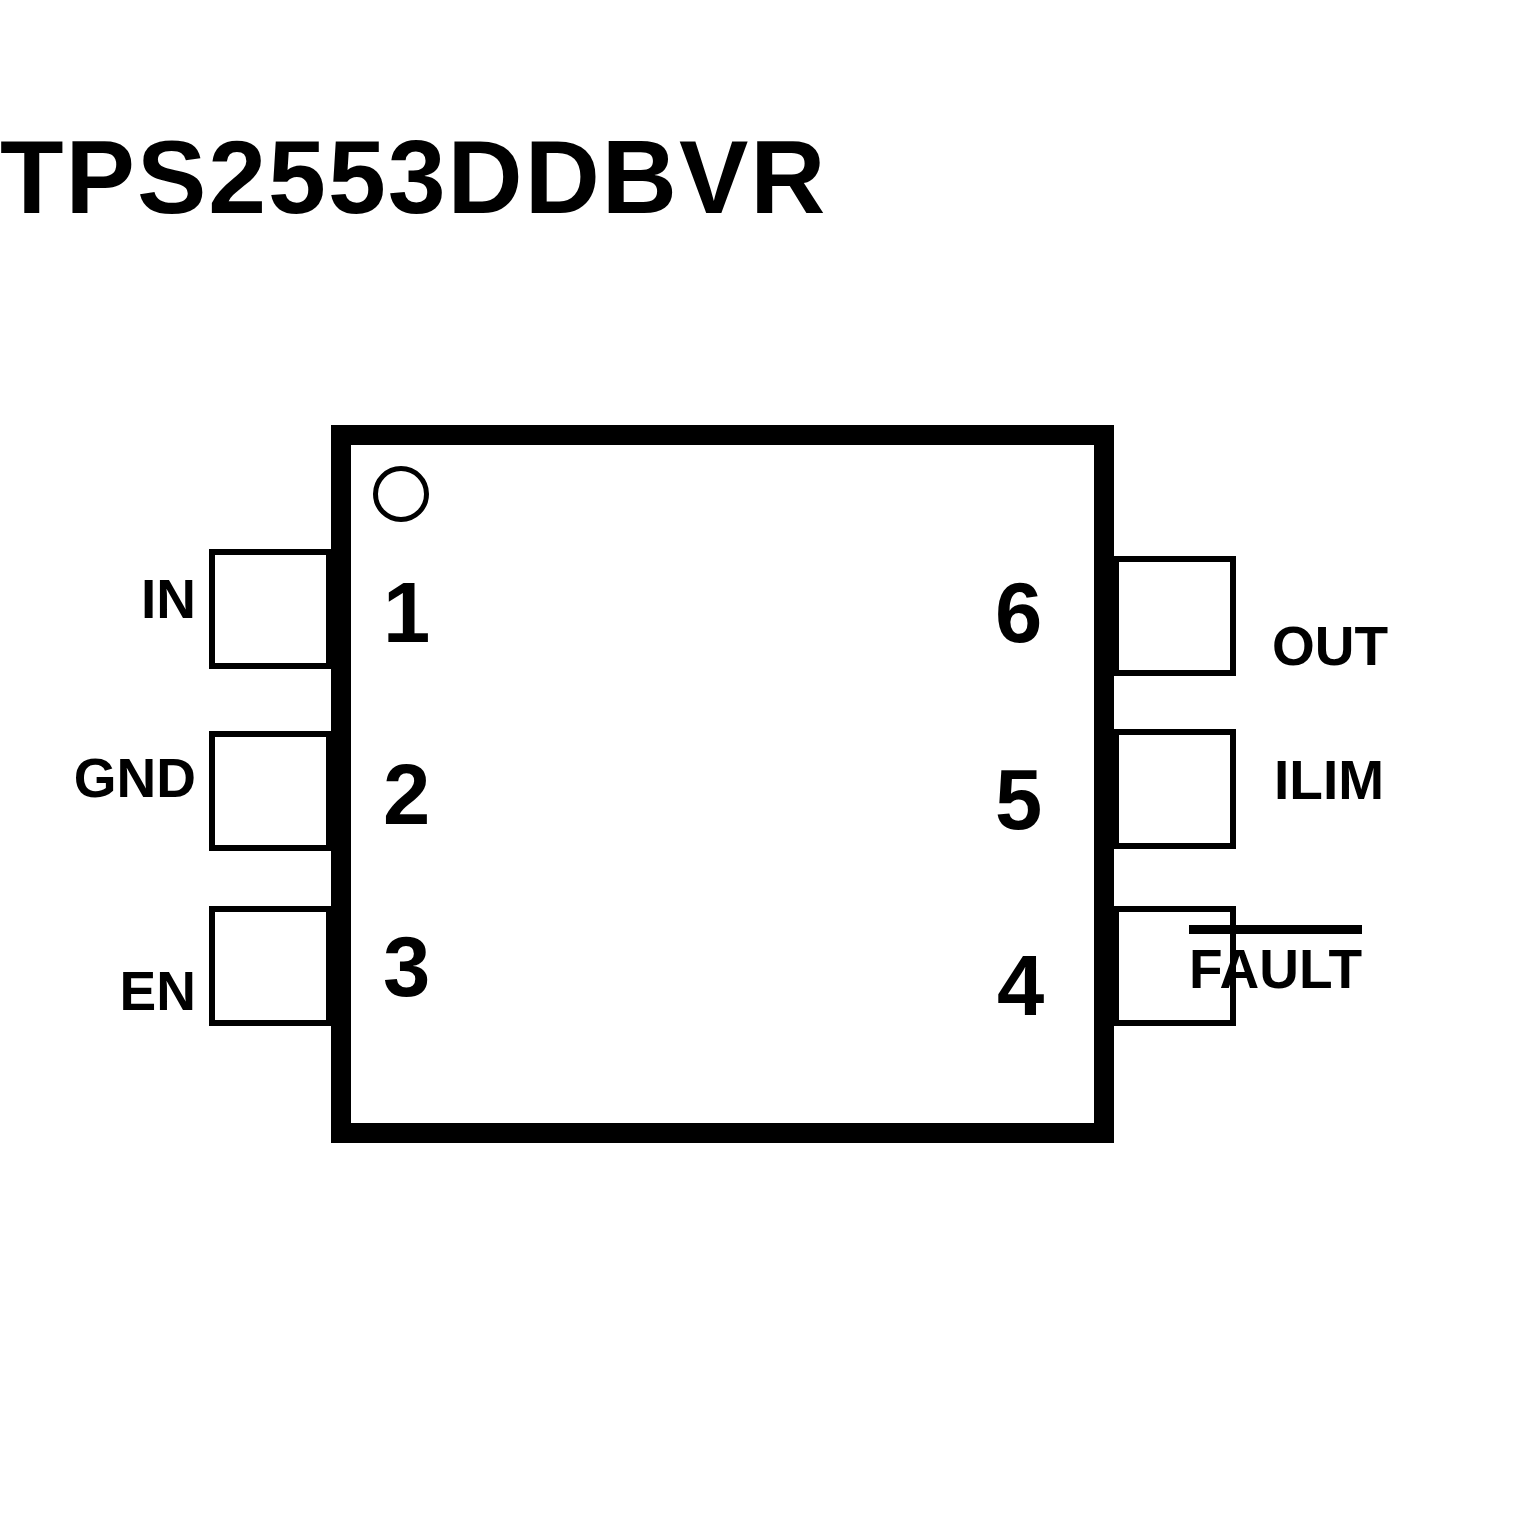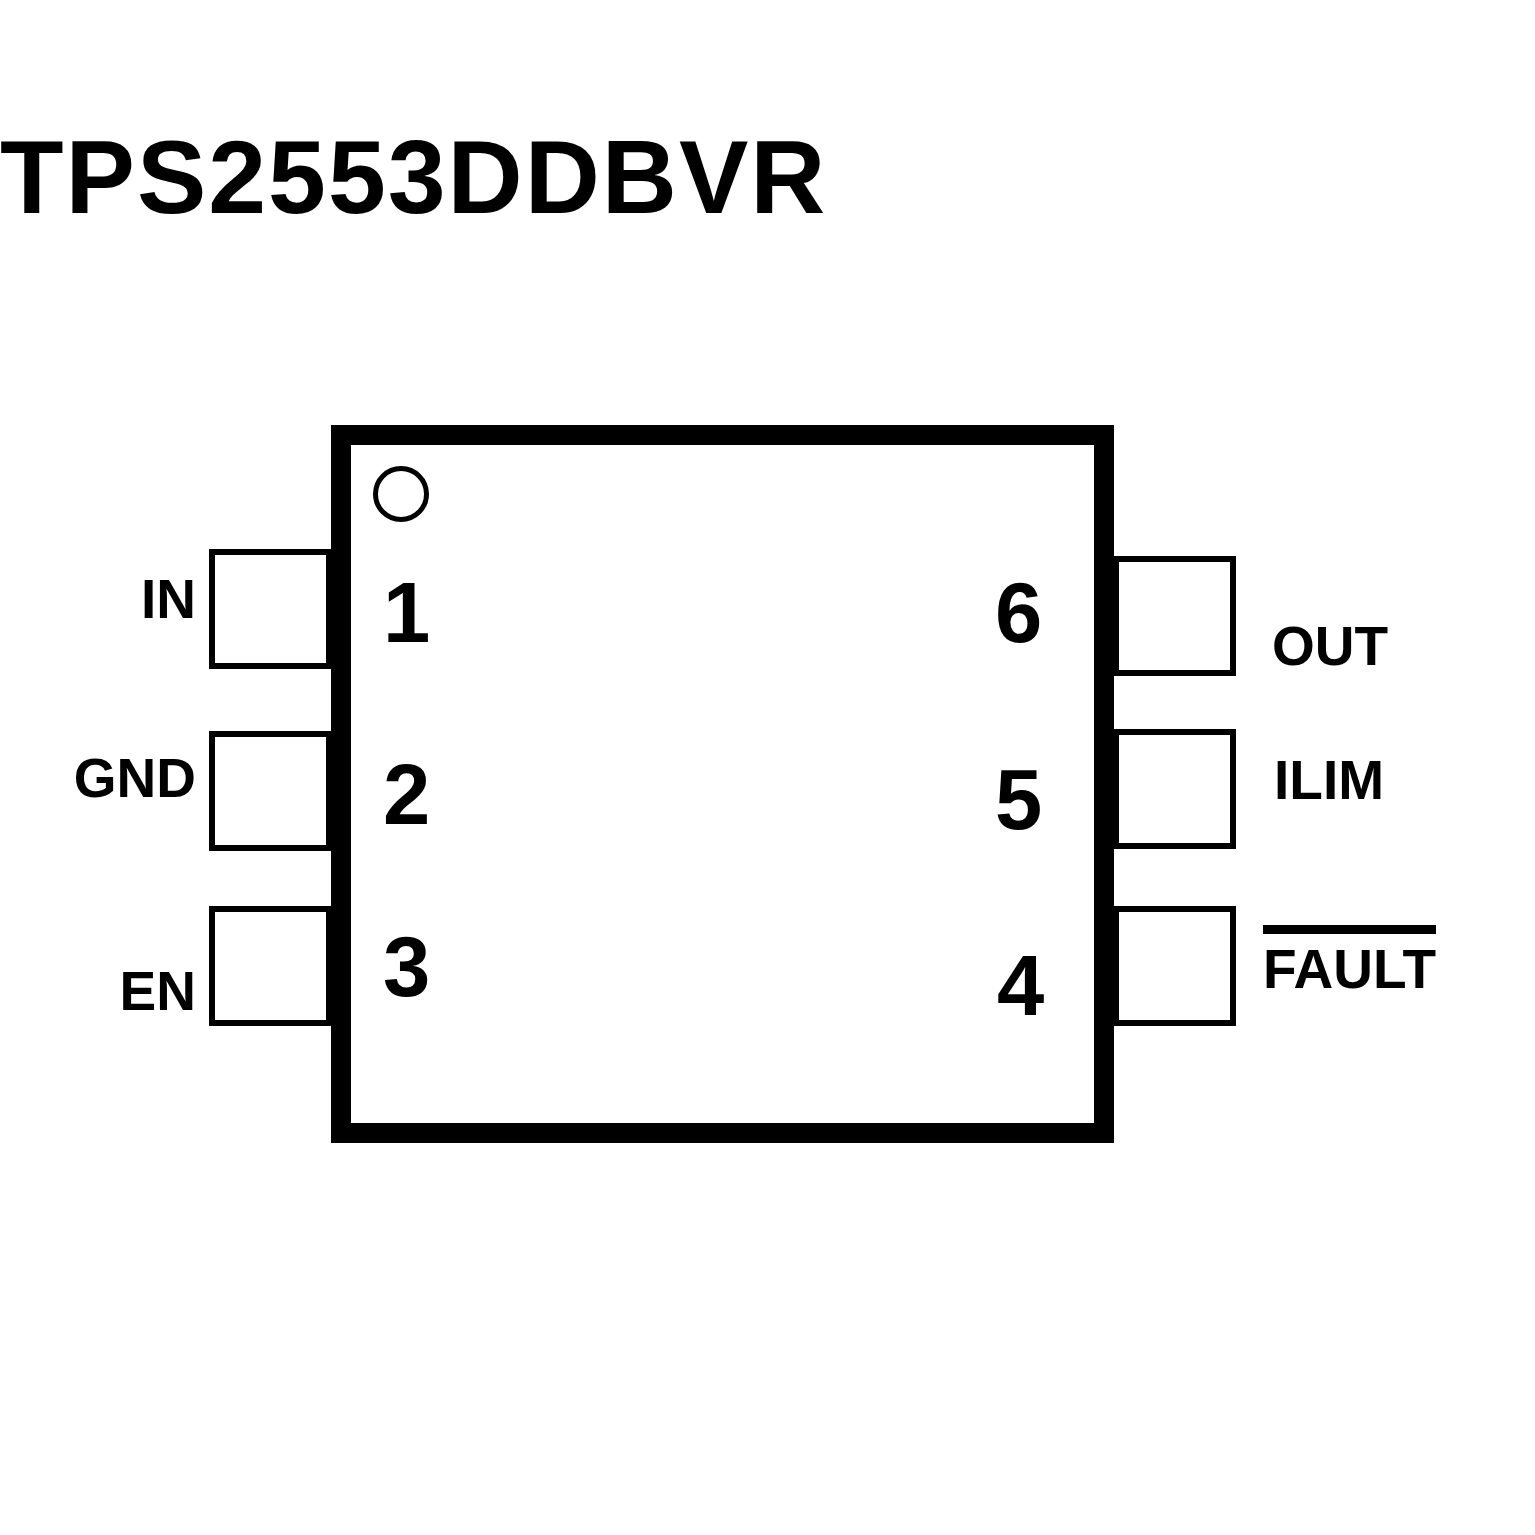--- a/index.html
+++ b/index.html
@@ -111,17 +111,17 @@
   <div class="pin-number" style="left:995px; top:570px;">6</div>
   <div class="pin-number" style="left:995px; top:757px;">5</div>
   <div class="pin-number" style="left:997px; top:943px;">4</div>
 
   <div class="pin-label left" style="top:572px;">IN</div>
   <div class="pin-label left" style="top:751px;">GND</div>
   <div class="pin-label left" style="top:964px;">EN</div>
 
   <div class="pin-label" style="left:1272px; top:571px;margin-top:48px;">OUT</div>
   <div class="pin-label" style="left:1274px; top:753px;">ILIM</div>
-  <div class="pin-label" style="left:1263px; top:925px;">
+  <div class="pin-label" style="left:1189px; top:925px;">
     <span class="overline-text">FAULT</span>
   </div>
 
 </div>
 
 </body></html>

